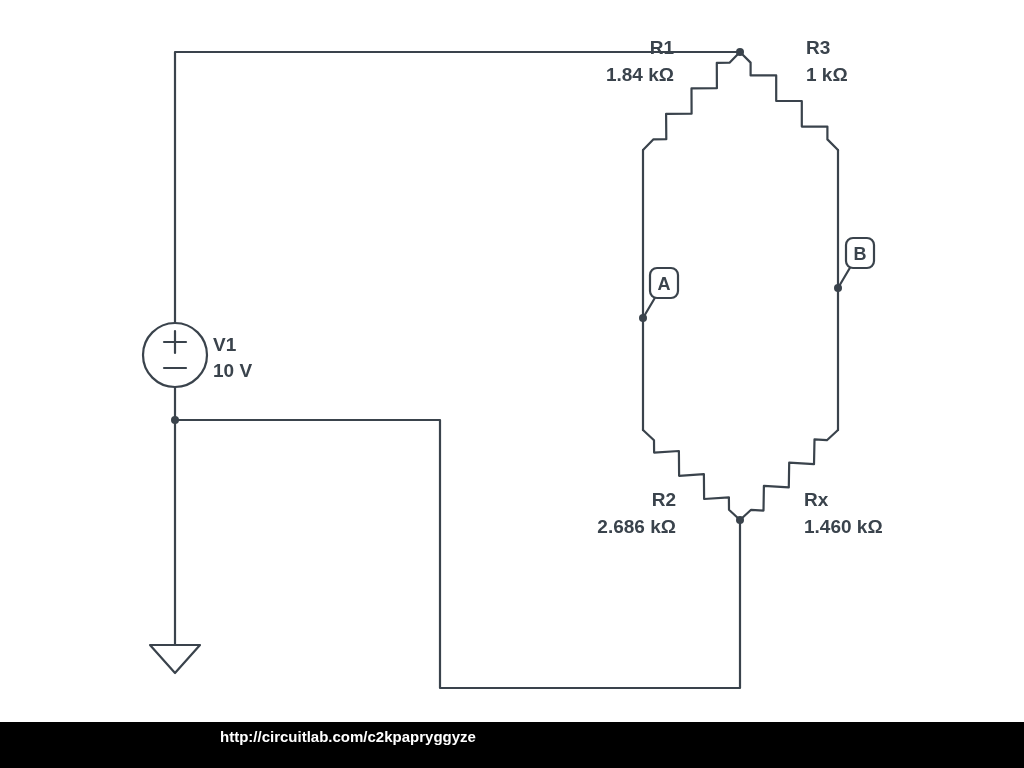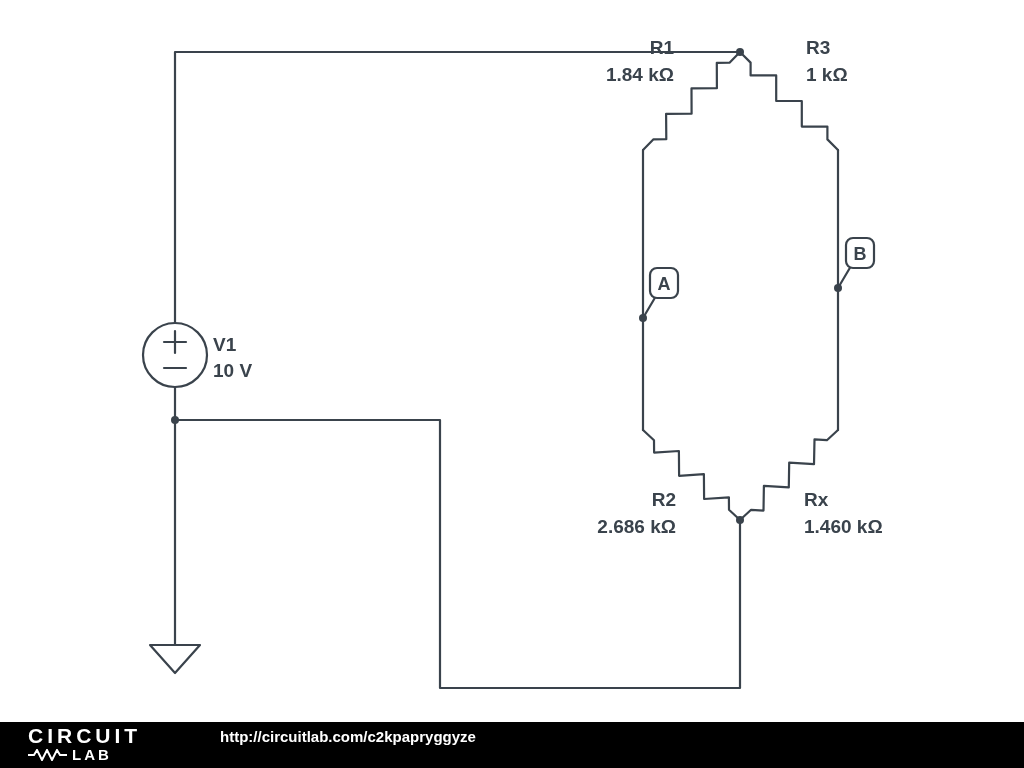--- a/index.html
+++ b/index.html
@@ -81,27 +81,18 @@
       <text class="comp-label" x="676" y="506" text-anchor="end">R2</text>
       <text class="comp-label" x="676" y="533" text-anchor="end">2.686 kΩ</text>
 
       <text class="comp-label" x="804" y="506">Rx</text>
       <text class="comp-label" x="804" y="533">1.460 kΩ</text>
     </g>
   </svg>
 
   
   <div id="footer">
-    <div id="logo">
-      <div class="l1">CIRCUIT</div>
-      <div class="l2">
-        <svg width="40" height="12" viewBox="0 0 40 12" fill="none" stroke="#ffffff" stroke-width="2">
-          <polyline points="0,6 6,6 9,1 14,11 19,1 24,11 29,1 32,6 39,6"></polyline>
-        </svg>
-        <span class="lab">LAB</span>
-      </div>
-    </div>
     <div id="meta">
       <div class="url">http://circuitlab.com/c2kpapryggyze</div>
     </div>
   </div>
 
 </div>
 
 </body></html>

